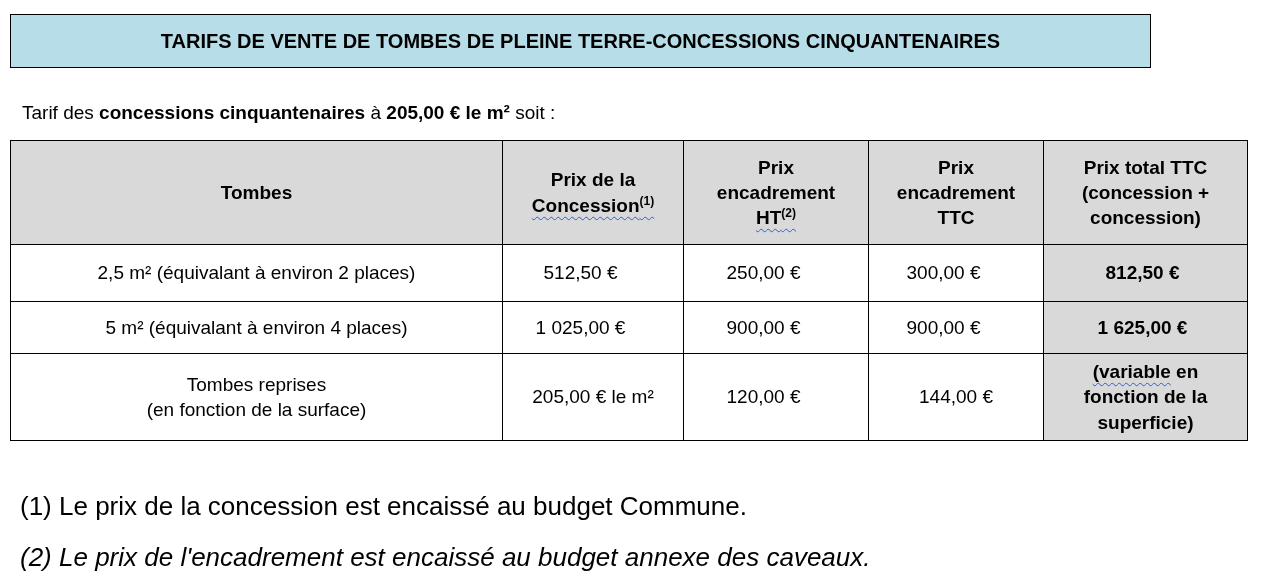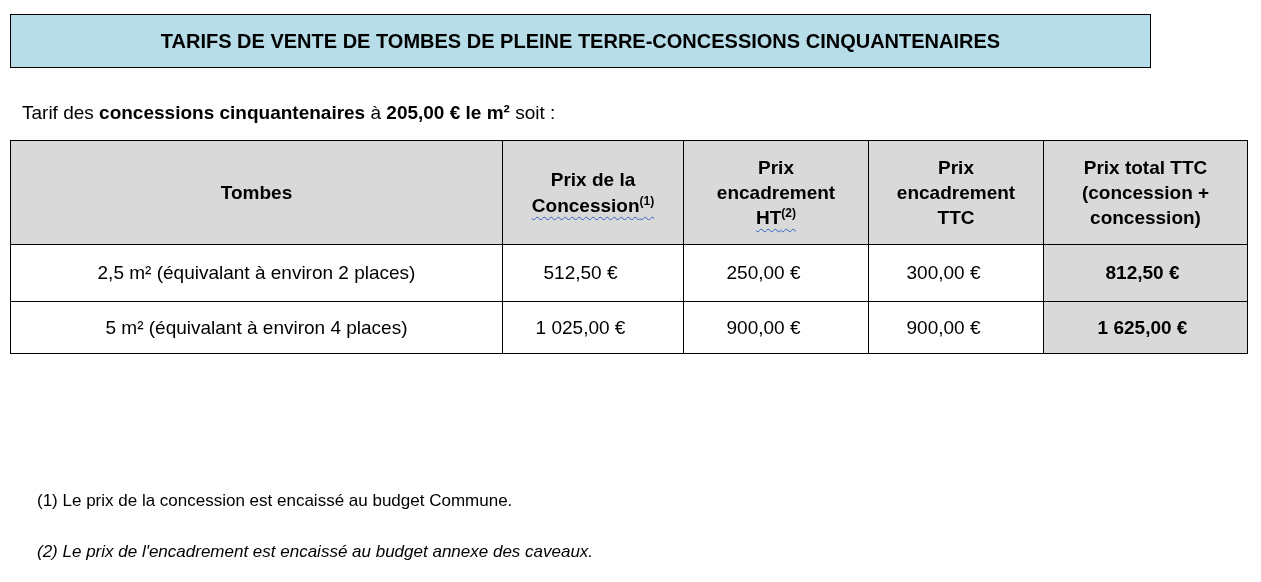--- a/index.html
+++ b/index.html
@@ -77,22 +77,21 @@
   td.total-num { text-align: right; padding-right: 6px; }
   sup.fn {
     font-size: 12px;
     font-weight: bold;
     vertical-align: super;
     line-height: 0;
   }
   .footnote {
     position: absolute;
     left: 20px;
-    font-size: 17px;
-    margin-left: 17px;
+    font-size: 26px;
   }
   .footnote-1 { top: 491px; }
   .footnote-2 { top: 542px; font-style: italic; }
 </style>
 </head>
 <body>
 
 <div class="banner">
   <span class="banner-title">TARIFS DE VENTE DE TOMBES DE PLEINE TERRE-CONCESSIONS CINQUANTENAIRES</span>
 </div>
@@ -141,17 +140,31 @@
       <td class="num">300,00 €</td>
       <td class="total-cell total-num">812,50 €</td>
     </tr>
     <tr class="row-2">
       <td>5 m² (équivalant à environ 4 places)</td>
       <td class="num">1 025,00 €</td>
       <td class="num">900,00 €</td>
       <td class="num">900,00 €</td>
       <td class="total-cell total-num">1 625,00 €</td>
     </tr>
+    <tr class="row-3">
+      <td>
+        <div>Tombes reprises</div>
+        <div>(en fonction de la surface)</div>
+      </td>
+      <td>205,00 € le m²</td>
+      <td class="num">120,00 €</td>
+      <td>144,00 €</td>
+      <td class="total-cell">
+        <div><span class="wavy-blue">(variable</span><span> en</span></div>
+        <div>fonction de la</div>
+        <div>superficie)</div>
+      </td>
+    </tr>
   </tbody>
 </table>
 
 <div class="footnote footnote-1">(1) Le prix de la concession est encaissé au budget Commune.</div>
 <div class="footnote footnote-2">(2) Le prix de l'encadrement est encaissé au budget annexe des caveaux.</div>
 
 </body></html>

